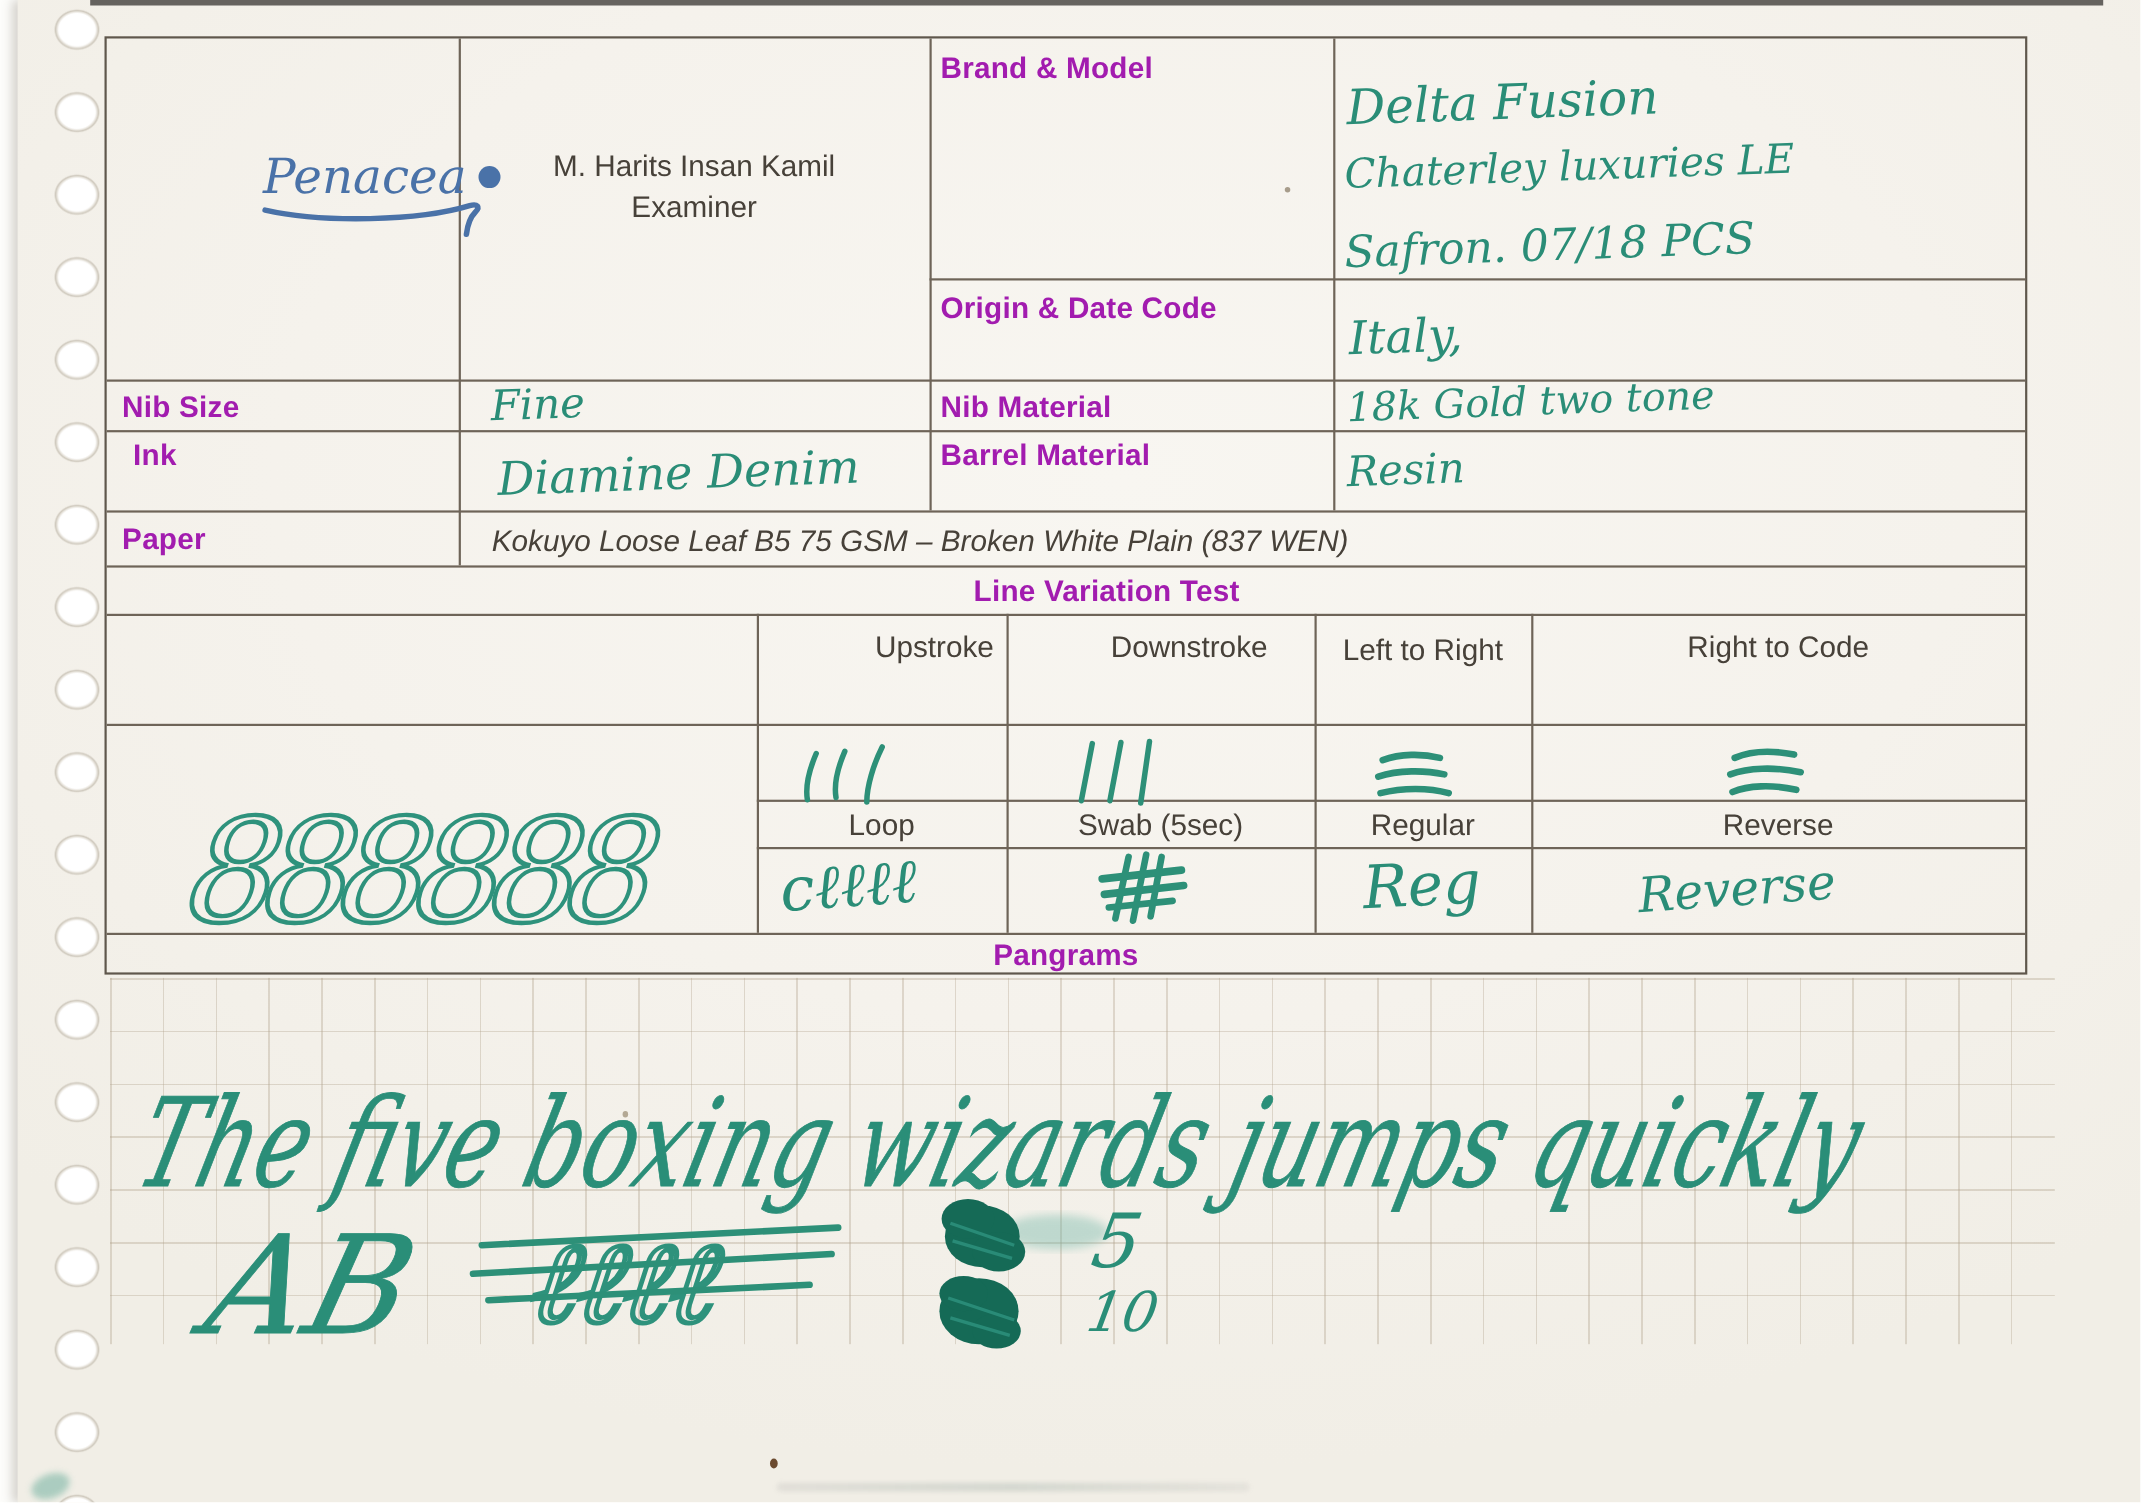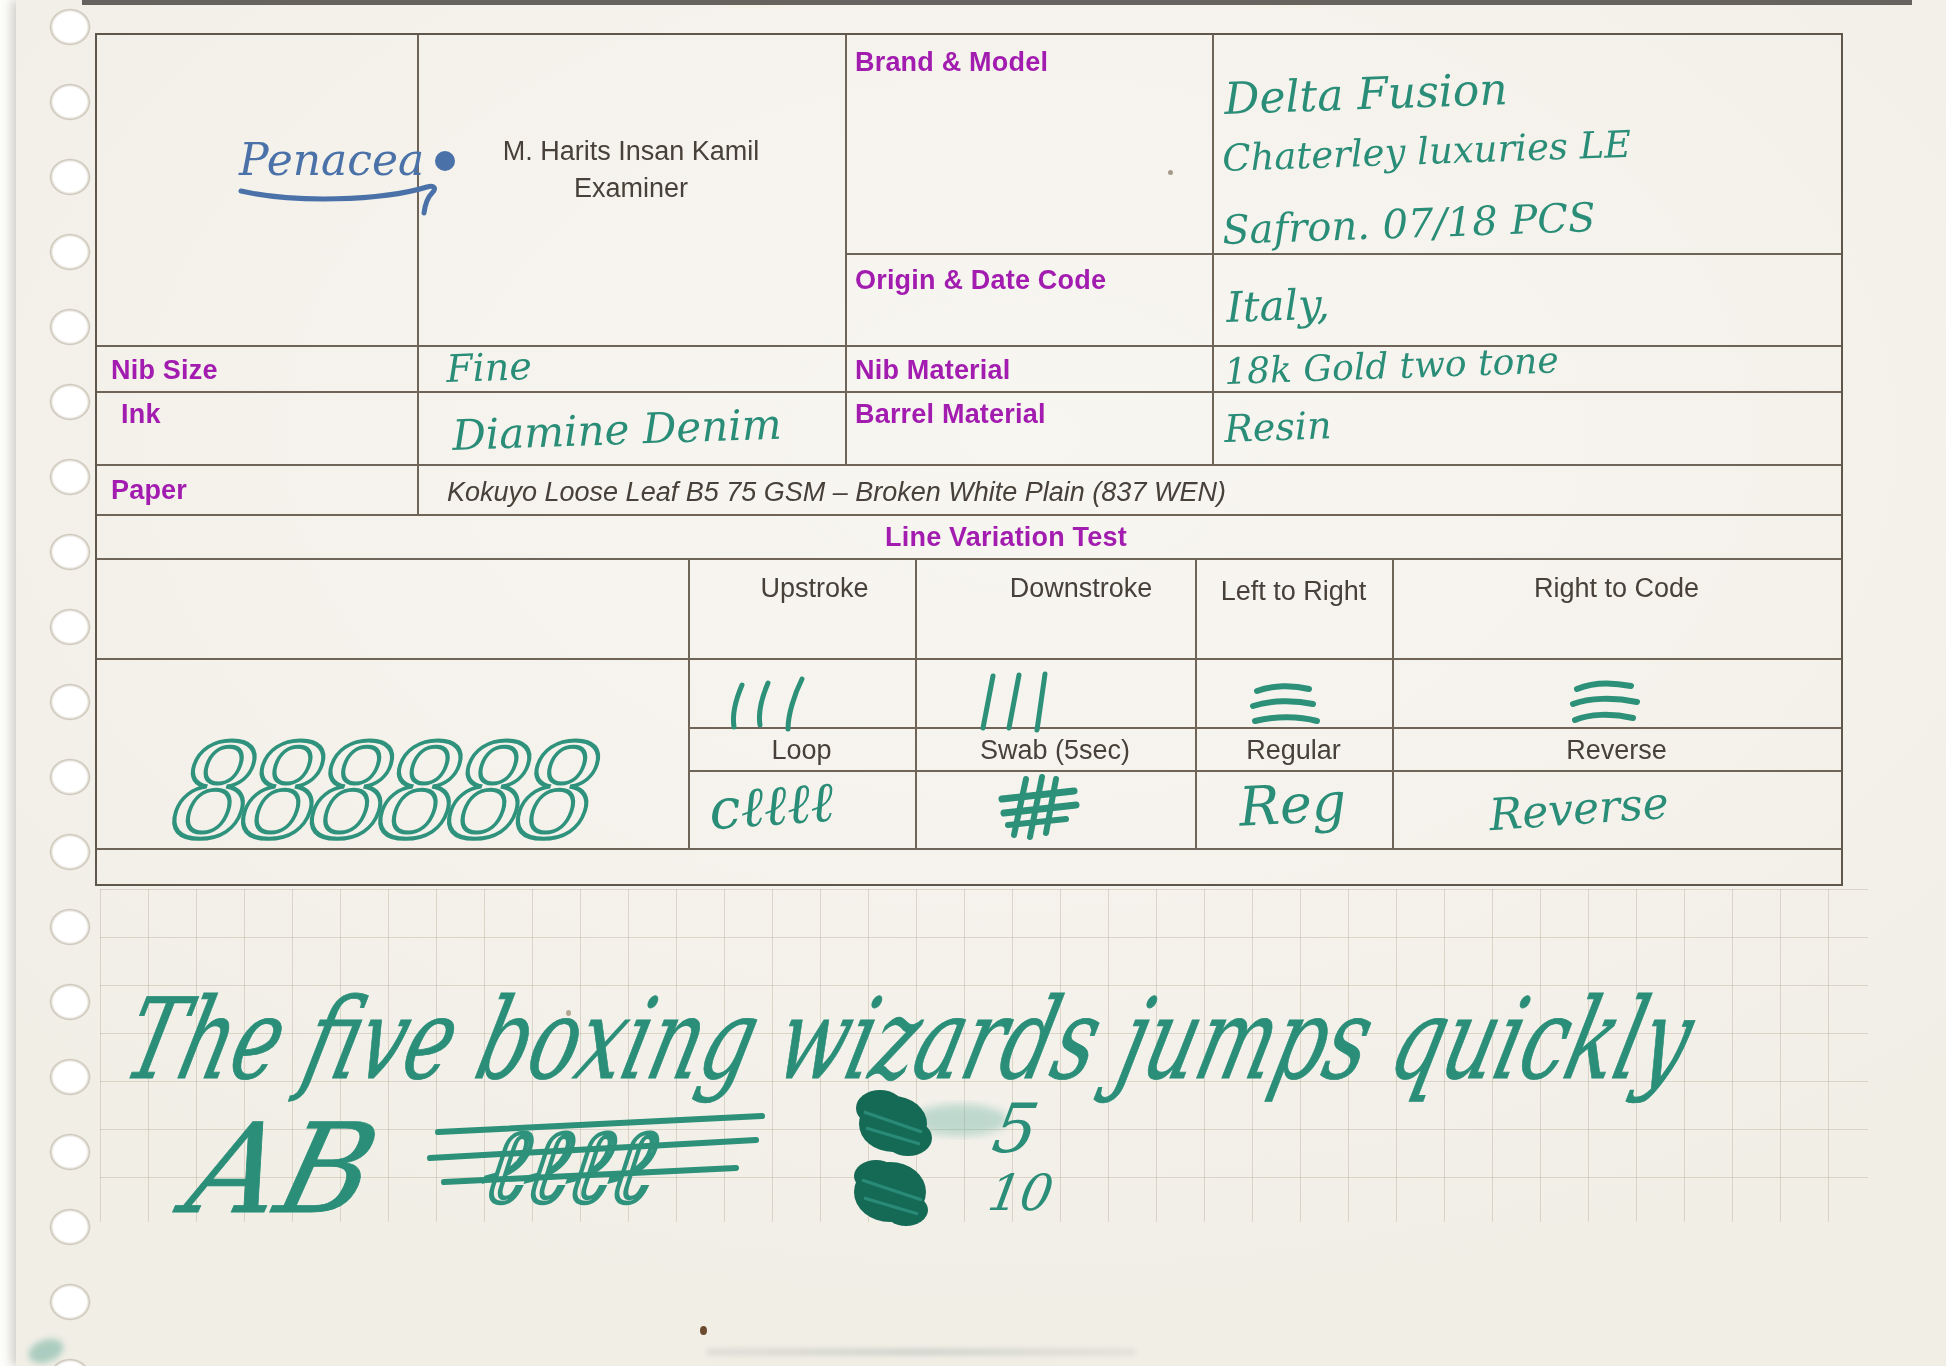--- a/index.html
+++ b/index.html
@@ -103,21 +103,21 @@
     <div class="lbl" style="left:24px;top:364px;">Ink</div>
     <div class="hw" style="left:356px;top:376px;font-size:42px;">Diamine Denim</div>
     <div class="lbl" style="left:758px;top:364px;">Barrel Material</div>
     <div class="hw" style="left:1128px;top:372px;font-size:38px;">Resin</div>
 
     <div class="lbl" style="left:14px;top:440px;">Paper</div>
     <div class="plain" style="left:350px;top:442px;font-style:italic;font-weight:500;">Kokuyo Loose Leaf B5 75 GSM – Broken White Plain (837 WEN)</div>
 
     <div class="lbl center" style="left:0;top:487px;width:1744px;padding-left:37px;">Line Variation Test</div>
 
-    <div class="plain center" style="left:591px;top:538px;width:253px;">Upstroke</div>
+    <div class="plain center" style="left:626px;top:538px;width:253px;">Upstroke</div>
     <div class="plain center" style="left:818px;top:538px;width:332px;">Downstroke</div>
     <div class="plain center" style="left:1118px;top:538px;width:157px;line-height:36px;">Left to Right</div>
     <div class="plain center" style="left:1295px;top:538px;width:449px;">Right to Code</div>
 
     <svg style="left:20px;top:630px;" width="430" height="220">
       <g transform="translate(42,172) skewX(-18)">
         <text x="0" y="0" font-family="'DejaVu Serif',serif" font-size="130" letter-spacing="-14" fill="none" stroke="#2e927c" stroke-width="4">888888</text>
       </g>
     </svg>
 
@@ -157,20 +157,21 @@
       <path class="inkline" stroke-width="6" d="M40,4 L28,64"></path>
       <path class="inkline" stroke-width="6" d="M54,6 L44,60"></path>
       <path class="inkline" stroke-width="7" d="M0,26 L72,18"></path>
       <path class="inkline" stroke-width="7" d="M2,40 L74,32"></path>
       <path class="inkline" stroke-width="6" d="M6,52 L64,46"></path>
     </svg>
 
     <div class="hwsm" style="left:1142px;top:738px;font-size:54px;transform:rotate(-3deg);">Reg</div>
     <div class="hwsm" style="left:1392px;top:748px;font-size:44px;transform:rotate(-4deg);">Reverse</div>
 
+    <div class="lbl center" style="left:0;top:818px;width:1744px;">Pangrams</div>
   </div>
 
   <svg style="left:0;top:880px;" width="1946" height="486">
     <defs>
       <filter id="blur1">
           <feGaussianBlur stdDeviation="4"></feGaussianBlur>
         </filter>
     </defs>
 
     <g transform="translate(120,198) skewX(-14)">

